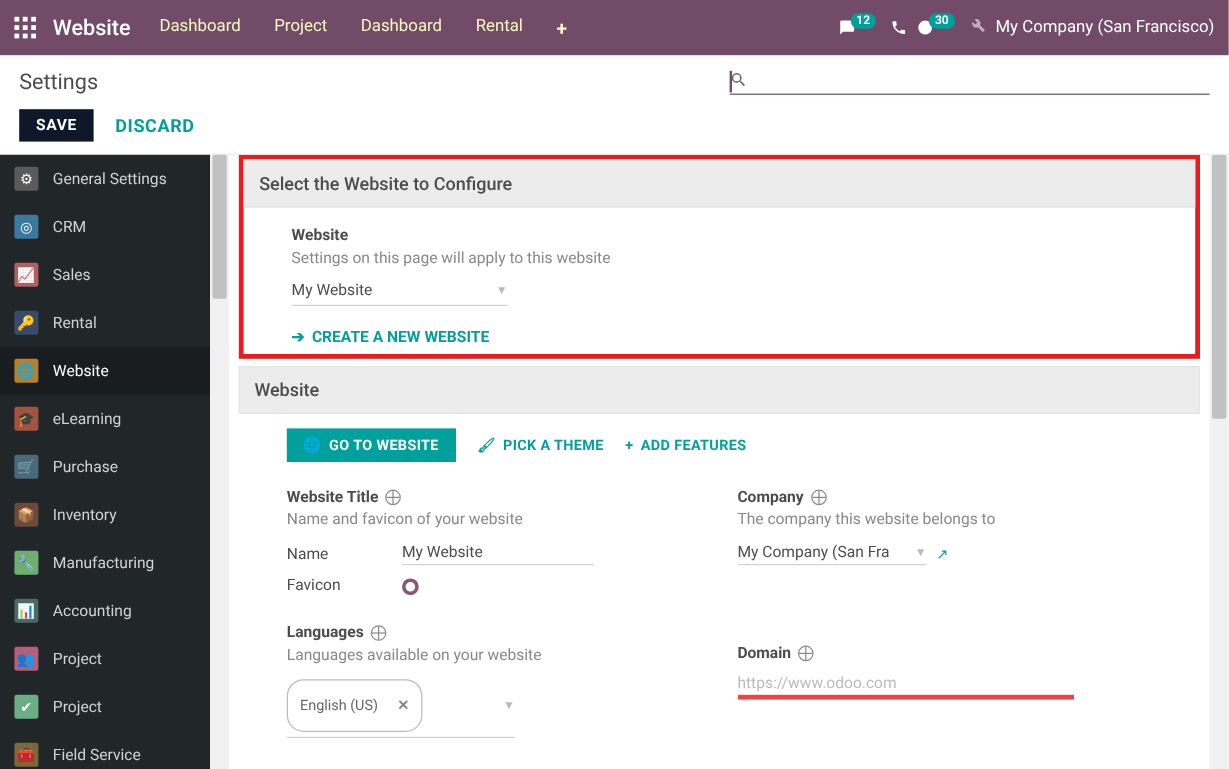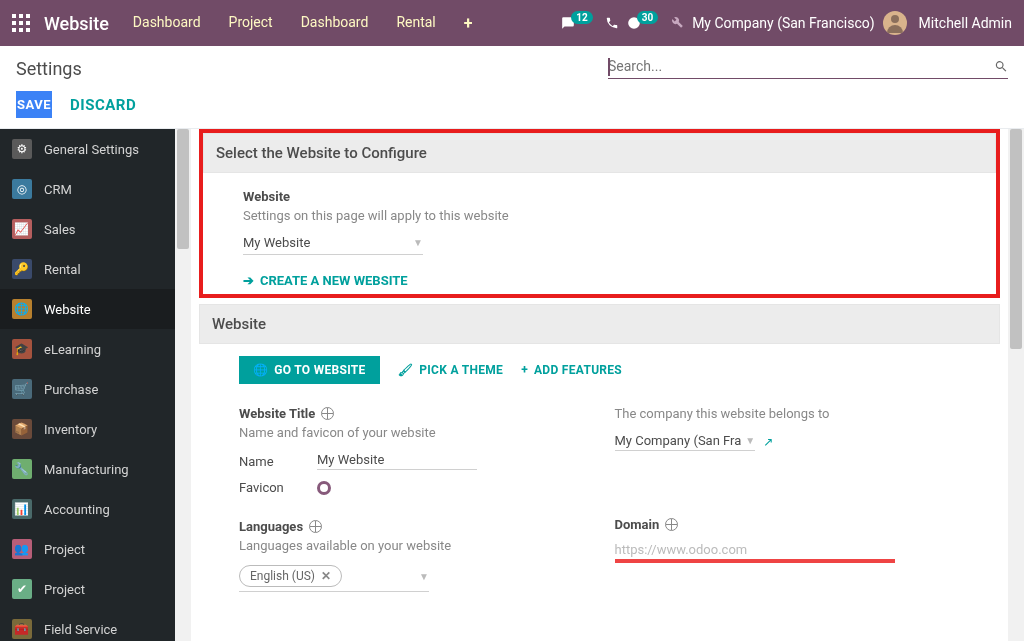--- a/index.html
+++ b/index.html
@@ -22,21 +22,21 @@
   
   .titlebar { display: flex; align-items: flex-end; padding: 12px 16px 0 16px; }
   .titlebar h1 { font-size: 18px; font-weight: 400; color: #4c4c4c; }
   .search-wrap { margin-left: auto; width: 400px; border-bottom: 1px solid #714b67; display: flex; align-items:center; padding-bottom:4px; position: relative; }
   .search-wrap::before { content: ""; position:absolute; left:0; top:0; height: 18px; border-left: 2px solid #714b67; }
   .search-wrap input { border: none; outline: none; font-size: 14px; width: 100%; background: transparent; color:#6c757d; }
   .search-wrap svg { width:15px; height:15px; cursor:pointer; }
 
   
   .actions { display: flex; align-items: center; padding: 12px 16px 10px 16px; gap: 18px; }
-  .btn-save { background: #3b82f6; color: #fff; border: none; padding: 6px 1px; font-size: 13px; font-weight: bold; letter-spacing: .5px; cursor:pointer; }
+  .btn-save { background: #0f172a; color: #fff; border: none; padding: 6px 14px; font-size: 13px; font-weight: bold; letter-spacing: .5px; cursor:pointer; }
   .btn-discard { color: #00a09d; font-weight: bold; font-size: 15px; letter-spacing: .5px; cursor:pointer;text-align:right; }
 
   
   .workspace { display: flex; height: calc(641px - 46px - 40px - 42px); border-top: 1px solid #e9ecef; }
 
   
   .sidebar { width: 175px; background: #212629; color: #d3d3d3; overflow-y: hidden; flex-shrink: 0; position:relative;}
   .sidebar::-webkit-scrollbar { width:0; }
   .sidebar-item { display: flex; align-items: center; padding: 10px 12px; font-size: 13px; gap: 12px; cursor: pointer; }
   .sidebar-item.active { background: #1a1d1f; color: #fff; }
@@ -70,29 +70,29 @@
   .btn-primary { background:#00a09d; color:#fff; border:none; padding:7px 14px; font-weight:bold; font-size:12px; display:inline-flex; align-items:center; gap:6px; cursor:pointer; letter-spacing:.3px;}
   .btn-tertiary { color:#00a09d; font-weight:bold; font-size:12px; display:inline-flex; align-items:center; gap:6px; cursor:pointer; letter-spacing:.3px;}
 
   .two-col { display:flex; gap: 30px; padding: 0 40px;}
   .col { flex:1; }
   .col .field-title { display:flex; align-items:center; gap:6px;}
   .globe { width:13px; height:13px; border:1.5px solid #888; border-radius:50%; position:relative; display:inline-block;}
   .globe::after{content:""; position:absolute; left:5px; top:0; width:2px; height:100%; border-left:1px solid #888;}
   .globe::before{content:""; position:absolute; top:5px; left:0; height:2px; width:100%; border-top:1px solid #888;}
 
-  .kv { display:flex; align-items:center; gap:18px; margin-top:10px; font-size:13px;}
+  .kv { display:flex; align-items:center; gap:36px; margin-top:10px; font-size:13px;}
   .kv label { width:60px; color:#4c4c4c; }
   .kv .val { border-bottom:1px solid #d0d0d0; padding-bottom:2px; min-width:160px; color:#4c4c4c;}
   .odoo-ring { width:14px; height:14px; border:3px solid #875a7b; border-radius:50%; display:inline-block;}
 
-  .company-link { color:#4c4c4c; border-bottom:1px solid #d0d0d0; display:inline-flex; align-items:center; gap:4px; padding-bottom:2px; cursor:pointer;}
+  .company-link { color:#4c4c4c; border-bottom:1px solid #d0d0d0; display:inline-flex; align-items:center; gap:21px; padding-bottom:2px; cursor:pointer;}
   .ext-link-icon { color:#00a09d; margin-left:8px; cursor:pointer; font-size:12px;}
 
-  .tag { border:1px solid #bbb; border-radius:14px; padding:3px 10px; font-size:12px; color:#666; display:inline-flex; align-items:flex-end; gap:6px; cursor:default;}
+  .tag { border:1px solid #bbb; border-radius:14px; padding:14px 10px; font-size:12px; color:#666; display:inline-flex; align-items:flex-end; gap:16px; cursor:default;}
   .tag-close { font-weight:bold; color:#888; cursor:pointer;}
   .tag-row { display:flex; align-items:center; gap:10px; margin-top:10px; border-bottom:1px solid #d0d0d0; width:190px; padding-bottom:4px;}
 
   .domain-input { color:#bbb; border-bottom:4px solid #ef4444; padding-bottom:2px; margin-top:10px; display:block; width:280px;}
 
   .outer-scroll { width:16px; background:#f1f1f1; position:absolute; right:0; top:0; bottom:0;}
   .outer-scroll .thumb { position:absolute; top:0; left:2px; width:12px; height:220px; background:#c1c1c1; border-radius:2px;}
 
   svg.ico { width:14px; height:14px; fill: currentColor; }
 </style>
@@ -136,36 +136,26 @@
           <path fill="#fff" d="M12 2a10 10 0 100 20 10 10 0 000-20zm1 11h5v-2h-4V6h-2v7z"></path>
         </svg>
       <span class="badge">30</span>
     </div>
     <div style="color:#c7a8bf;">
       <svg class="ico" viewBox="0 0 24 24">
           <path fill="currentColor" d="M22 19l-7-7a6 6 0 00-8-8L11 8l-3 3-4-4a6 6 0 008 8l7 7z"></path>
         </svg>
     </div>
     <span>My Company (San Francisco)</span>
-    <div style="display:flex;align-items:center;gap:6px;">
-      <span class="avatar">
-        <svg viewBox="0 0 24 24">
-            <circle cx="12" cy="8" r="4" fill="#8b6f5c"></circle>
-            <path d="M4 22a8 8 0 0116 0z" fill="#8b6f5c"></path>
-          </svg>
-      </span>
-      <span>Mitchell Admin</span>
-    </div>
   </div>
 </div>
 
 <div class="titlebar">
   <h1>Settings</h1>
   <div class="search-wrap">
-    <input placeholder="Search..." style="">
     <svg viewBox="0 0 24 24">
         <path fill="#666" d="M15.5 14h-.8l-.3-.3a6.5 6.5 0 10-.7.7l.3.3v.8l5 5 1.5-1.5-5-5zM9.5 14a4.5 4.5 0 110-9 4.5 4.5 0 010 9z"></path>
       </svg>
   </div>
 </div>
 
 <div class="actions">
   <button class="btn-save">SAVE</button>
   <span class="btn-discard">DISCARD</span>
 </div>
@@ -293,20 +283,24 @@
           <div class="tag-row">
             <span class="tag">
               <span>English (US)</span>
               <span class="tag-close">✕</span>
             </span>
             <span class="select-caret" style="margin-left:auto;">▼</span>
           </div>
         </div>
 
         <div class="col">
+          <div class="field-title">
+            <span>Company</span>
+            <span class="globe"></span>
+          </div>
           <div class="field-desc">The company this website belongs to</div>
           <div style="display:flex;align-items:center;">
             <span class="company-link">
               <span>My Company (San Fra</span>
               <span class="select-caret">▼</span>
             </span>
             <span class="ext-link-icon">↗</span>
           </div>
 
           <div style="height:66px;"></div>

